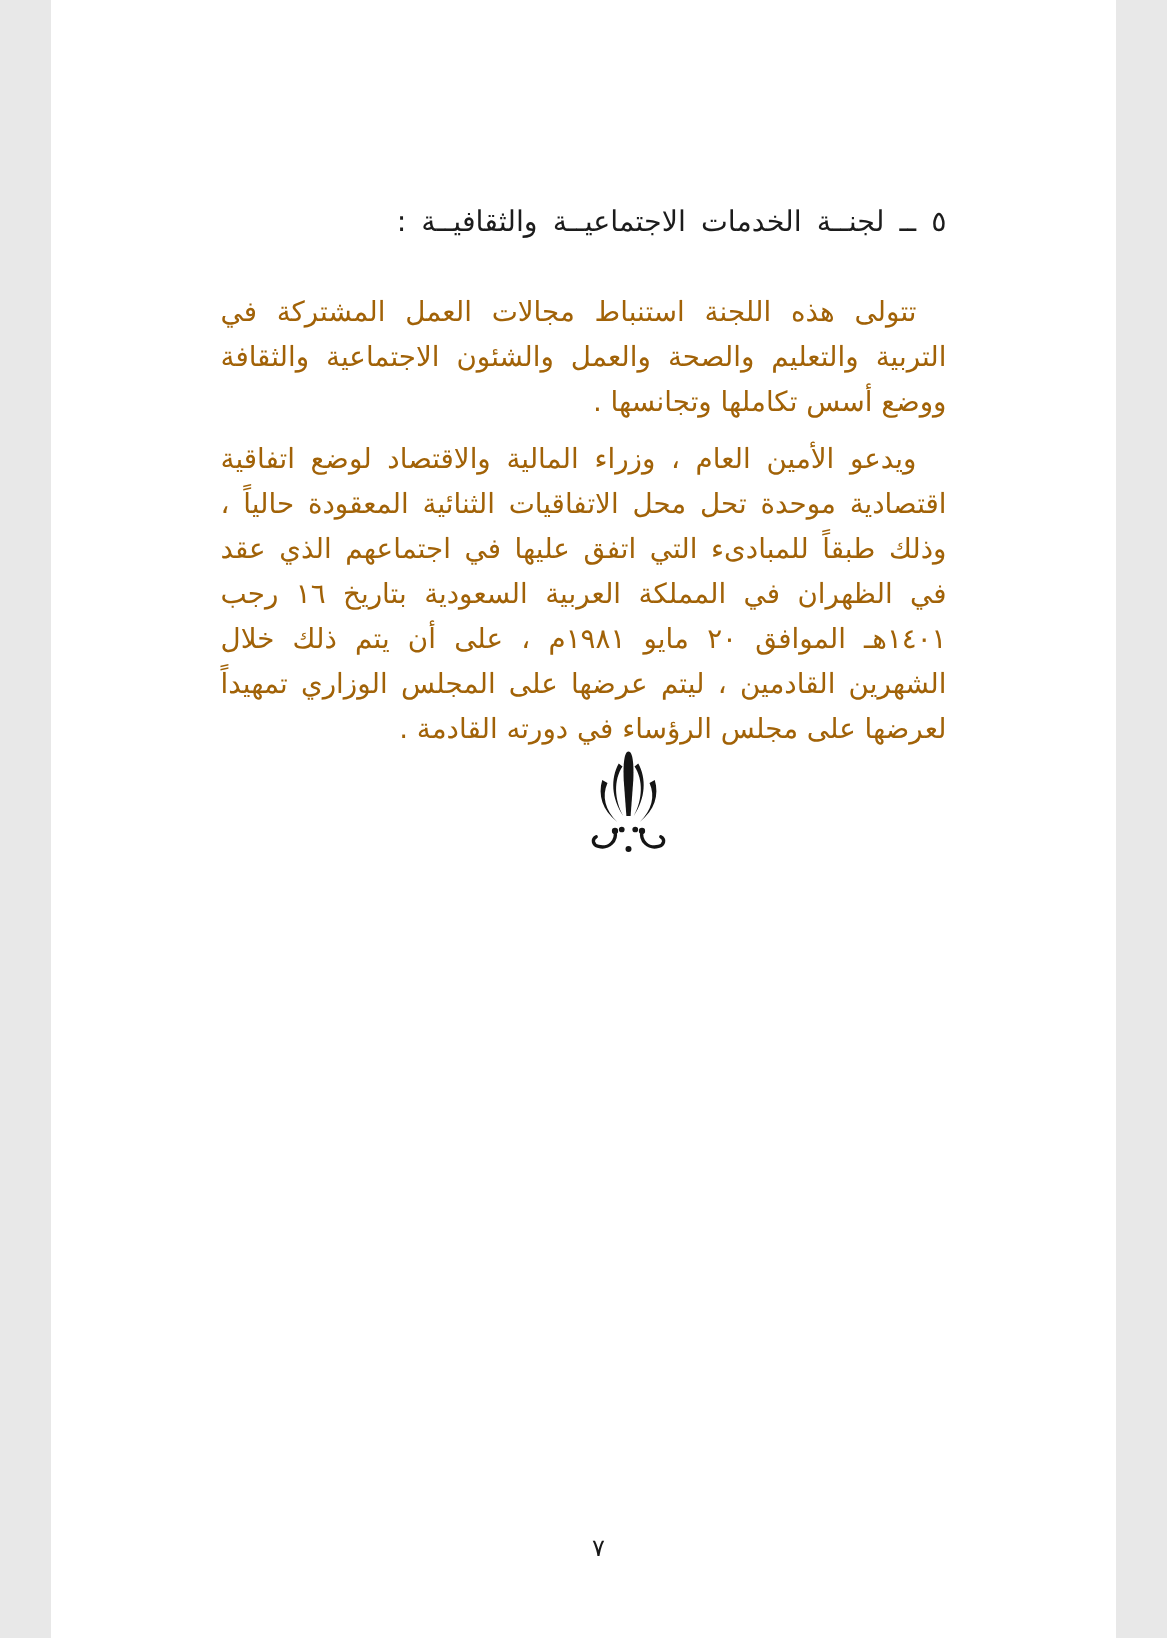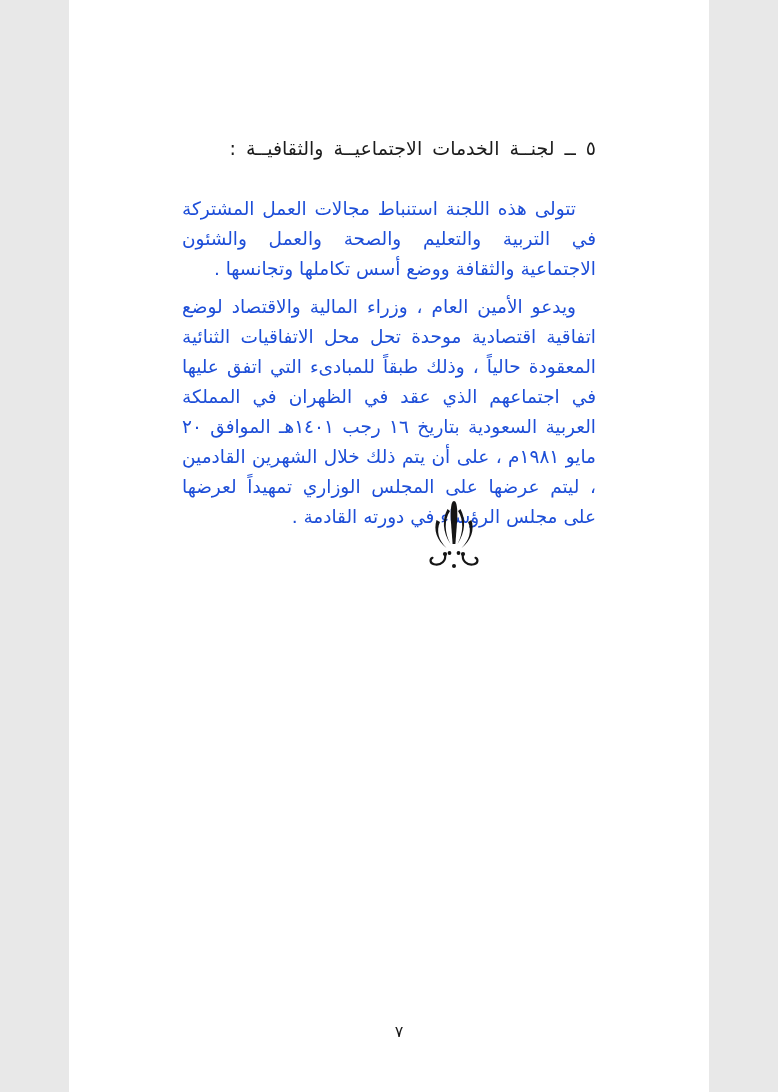--- a/index.html
+++ b/index.html
@@ -2,21 +2,21 @@
 <html lang="ar" dir="rtl"><head>
 <meta charset="utf-8">
 <style>
   html, body {
     margin: 0;
     padding: 0;
     background: #e8e8e8;
   }
   .page {
     position: relative;
-    width: 640px;
+    width: 710px;
     height: 1092px;
     margin: 0 auto;
     background: #ffffff;
     overflow: hidden;
     font-family: "DejaVu Sans", sans-serif;
     direction: rtl;
   }
   .heading {
     position: absolute;
     top: 133px;
@@ -28,21 +28,21 @@
     font-weight: normal;
     color: #1c1c1c;
     text-align: right;
     word-spacing: 4px;
   }
   .body-text {
     position: absolute;
     top: 194px;
     right: 113px;
     left: 113px;
-    color: #1d4ed8;
+    color: #a16207;
     font-size: 18.5px;
     line-height: 30px;
     text-align: justify;
     text-justify: inter-word;
   }
   .body-text p {
     margin: 0 0 8px 0;
     text-indent: 20px;
   }
   .ornament {

